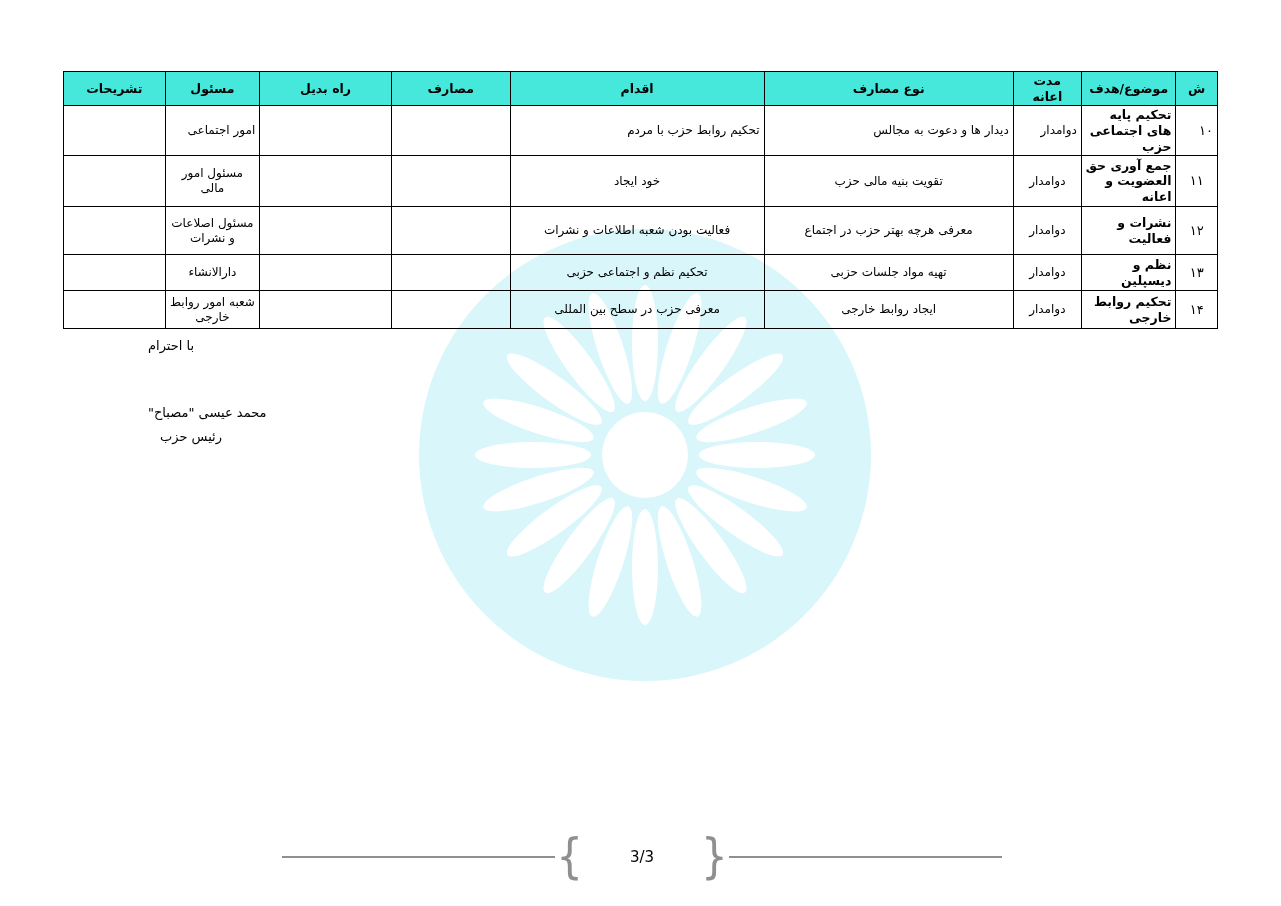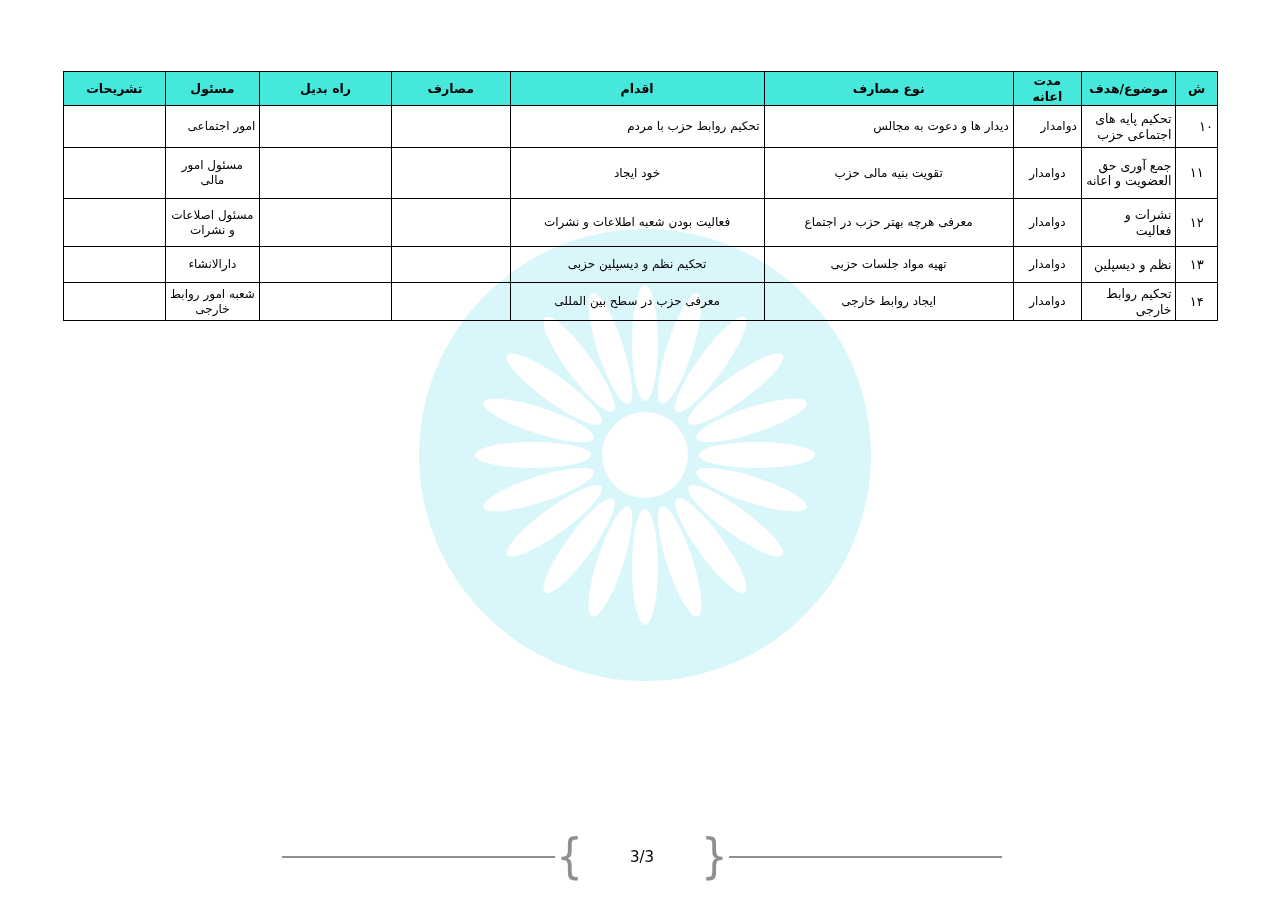--- a/index.html
+++ b/index.html
@@ -40,21 +40,21 @@
     background: transparent;
     overflow: hidden;
   }
   table.plan th {
     background: var(--header-bg);
     font-weight: bold;
     font-size: 12.5px;
     height: 24px;
   }
   table.plan td.topic {
-    font-weight: normal;
+    font-weight: bold;
     text-align: right;
     padding-right: 4px;
     font-size: 12.5px;
   }
   table.plan td.num { font-size: 13px; }
   tr.r0 td { height: 42px; text-align: right; }
   tr.r1 td { height: 51px; }
   tr.r2 td { height: 48px; }
   tr.r3 td { height: 36px; }
   tr.r4 td { height: 38px; }
@@ -197,40 +197,45 @@
         <td></td>
         <td></td>
         <td>مسئول اصلاعات و نشرات</td>
         <td></td>
       </tr>
       <tr class="r3">
         <td class="num">۱۳</td>
         <td class="topic">نظم و دیسپلین</td>
         <td>دوامدار</td>
         <td>تهیه مواد جلسات حزبی</td>
-        <td>تحکیم نظم و دیسپلین حزبی</td>
+        <td>تحکیم نظم و اجتماعی حزبی</td>
         <td></td>
         <td></td>
         <td>دارالانشاء</td>
         <td></td>
       </tr>
       <tr class="r4">
         <td class="num">۱۴</td>
         <td class="topic">تحکیم روابط خارجی</td>
         <td>دوامدار</td>
         <td>ایجاد روابط خارجی</td>
         <td>معرفی حزب در سطح بین المللی</td>
         <td></td>
         <td></td>
         <td>شعبه امور روابط خارجی</td>
         <td></td>
       </tr>
     </tbody>
   </table>
 
+  <div class="signature">
+    <div class="salutation">با احترام</div>
+    <div class="name">محمد عیسی "مصباح"</div>
+    <div class="role">رئیس حزب</div>
+  </div>
 
   <div class="footer">
     <div class="rule"></div>
     <span class="brace">{</span>
     <span class="pagenum">3/3</span>
     <span class="brace">}</span>
     <div class="rule"></div>
   </div>
 
 </div>

